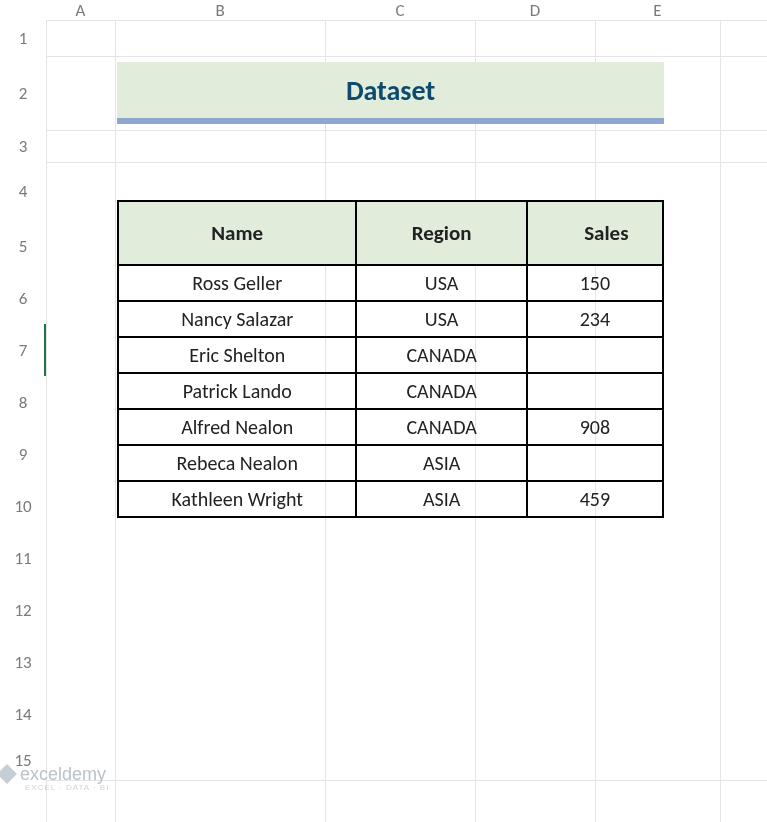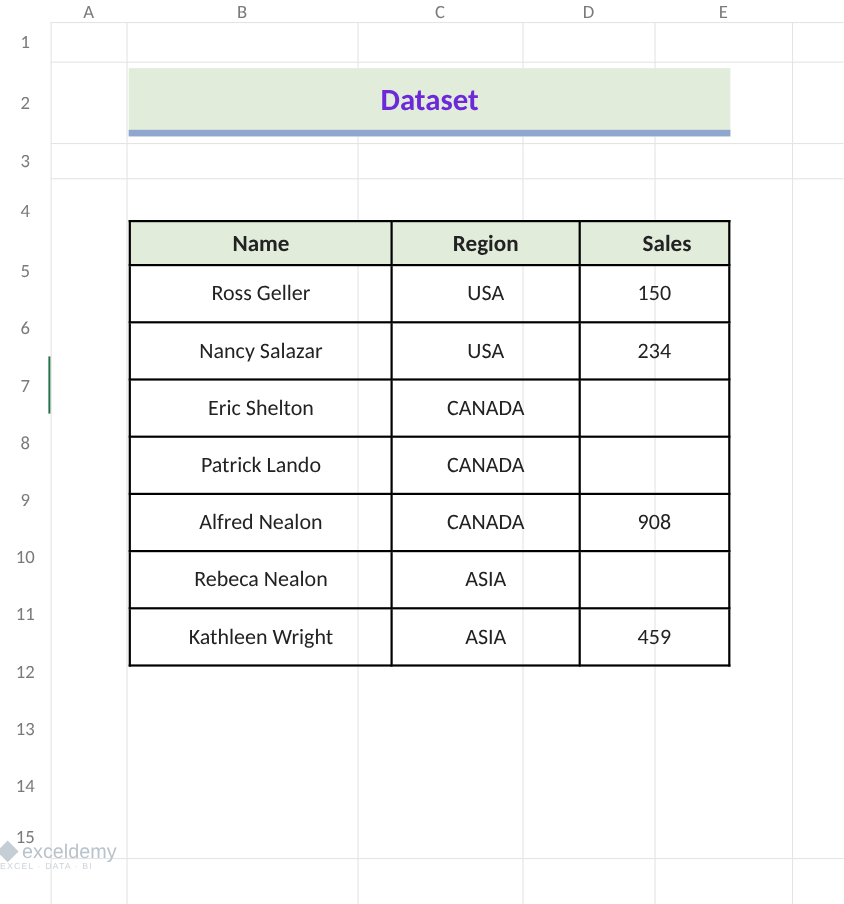--- a/index.html
+++ b/index.html
@@ -56,46 +56,46 @@
   .overlay { position: absolute; left: 0; top: 0; }
 
   .title-box {
     position: absolute;
     left: 117px;
     top: 62px;
     width: 547px;
     height: 62px;
     background: #e1ecdb;
     border-bottom: 6px solid #8fa7cf;
-    color: #6d28d9;
+    color: #0c4a6e;
     font-size: 28px;
     font-weight: bold;
     display: flex;
     align-items: center;
     justify-content: center;
   }
 
   .table {
     position: absolute;
     left: 117px;
     top: 200px;
     width: 547px;
     border-collapse: collapse;
   }
   .table th, .table td {
     border: 2px solid #000;
     text-align: center;
     font-size: 20px;
-    height: 52px;
+    height: 36px;
     color: #222;
   }
   .table th {
     background: #e1ecdb;
     font-weight: bold;
-    height: 40px;
+    height: 64px;
     font-size: 21px;
     margin-top: 45px;
   }
   .col-name { width: 210px; }
   .col-region { width: 150px; }
   .col-sales { width: 120px; padding-left: 24px; }
 
   .watermark {
     position: absolute;
     left: 0; right: 0;
@@ -112,20 +112,21 @@
     background: #c6ced5;
     transform: rotate(45deg);
     margin-right: 6px;
     vertical-align: -1px;
   }
   .watermark .sub {
     font-size: 8px;
     letter-spacing: 1px;
     color: #cdd4da;
     margin-top: -2px;
+    margin-left: 25px;
   }
 </style>
 </head>
 <body>
 
 <div class="sheet">
   <div class="corner"></div>
   <div class="colhdr">A</div>
   <div class="colhdr">B</div>
   <div class="colhdr">C</div>

